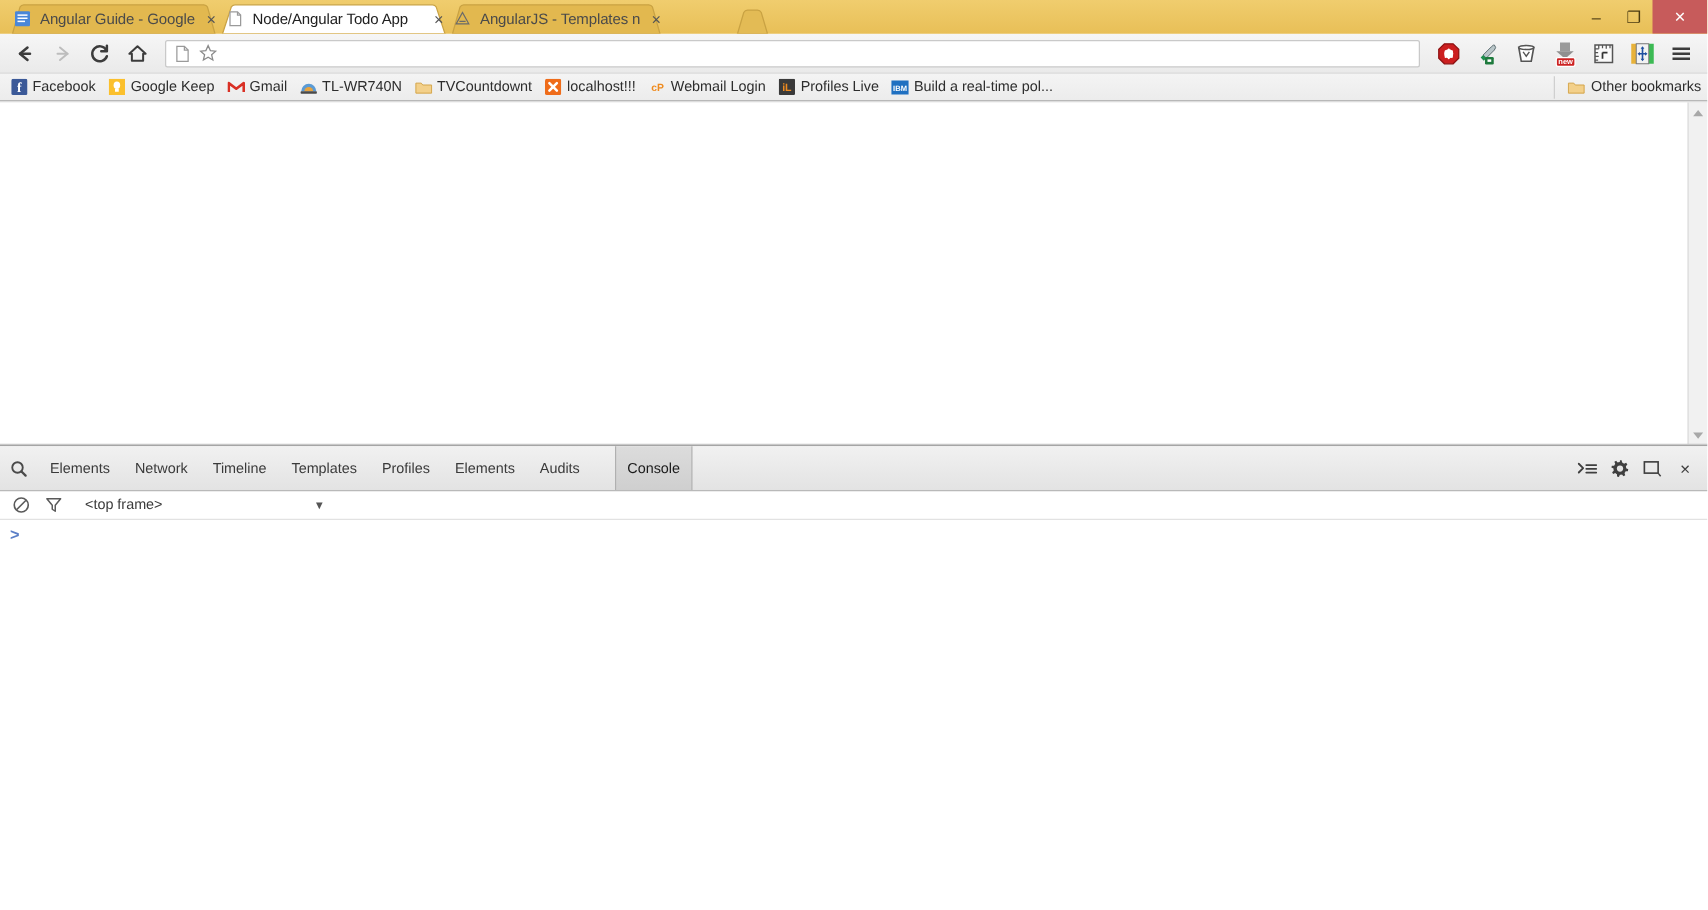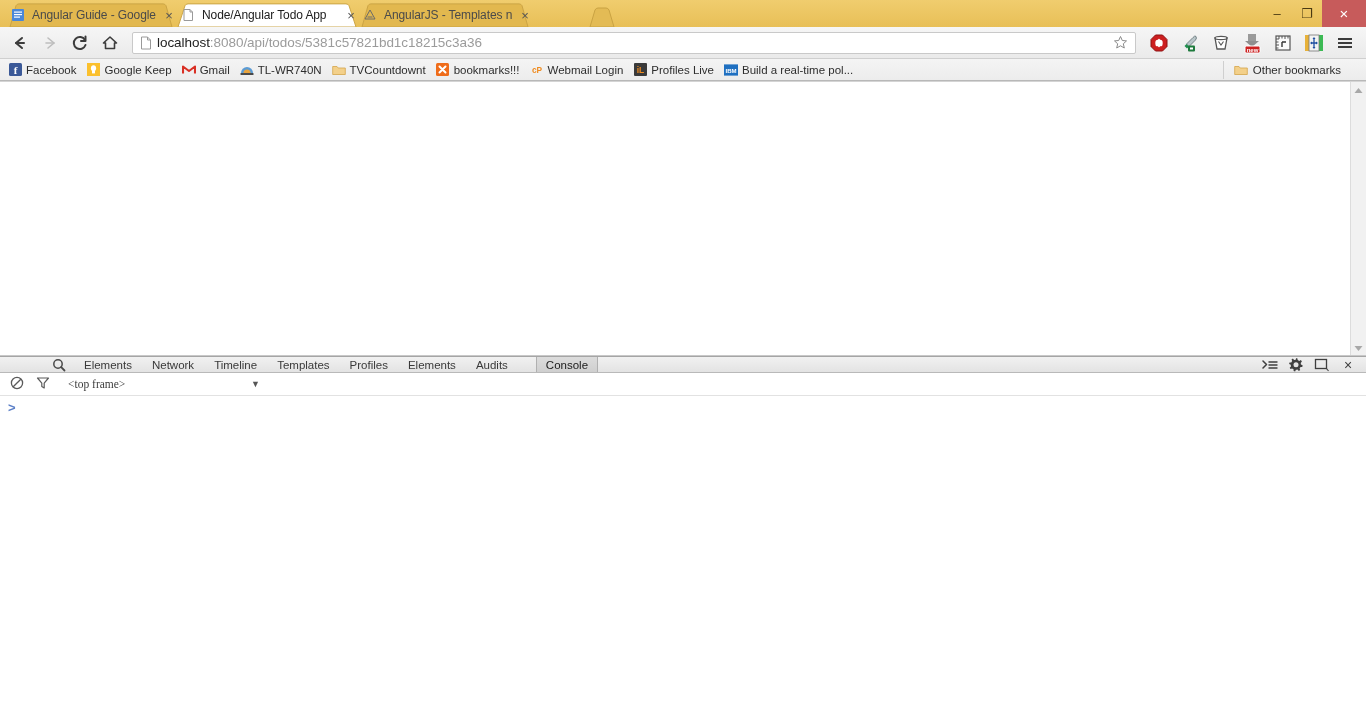--- a/index.html
+++ b/index.html
@@ -187,21 +187,21 @@
   .bm-ico {
     width: 14px; height: 14px;
     flex: 0 0 14px;
     display: flex; align-items: center; justify-content: center;
     font-size: 9px;
     line-height: 1;
   }
   .bm-label { font-size: 11.5px; color: #2d2d2d; }
   .otherbm {
     position: absolute;
-    right: 20px; top: 2px;
+    right: 0; top: 2px;
     display: flex; align-items: center; gap: 5px;
     padding: 1px 5px;
     border-left: 1px solid #cfcfcf;
     padding-left: 10px;
     height: 18px;
   }
 
   
   .viewport {
     position: relative;
@@ -237,27 +237,26 @@
 
   
   .devtools {
     height: 392px;
     background: #ffffff;
     display: flex;
     flex-direction: column;
     border-top: 1px solid #a5a5a5;
   }
   .dt-toolbar {
-    height: 16px;
+    height: 36px;
     background: linear-gradient(to bottom, #f1f1f1, #e3e3e3);
     border-bottom: 1px solid #b9b9b9;
     display: flex;
     align-items: stretch;
     position: relative;
-    padding-left: 44px;
   }
   .dt-search {
     width: 30px;
     display: flex; align-items: center; justify-content: center;
   }
   .dt-tabs {
     display: flex;
     align-items: stretch;
   }
   .dt-tab {
@@ -289,23 +288,23 @@
     width: 24px; height: 22px;
     display: flex; align-items: center; justify-content: center;
     color: #3f3f3f;
   }
 
   .dt-filterbar {
     height: 23px;
     background: #ffffff;
     border-bottom: 1px solid #e2e2e2;
     display: flex;
+    align-items: center;
     padding-left: 6px;
     gap: 4px;
-    font-family: Liberation Serif, serif;
   }
   .fb-btn {
     width: 22px; height: 20px;
     display: flex; align-items: center; justify-content: center;
   }
   .frame-select {
     display: flex;
     align-items: center;
     justify-content: space-between;
     width: 200px;
@@ -450,21 +449,20 @@
     </svg>
   </div>
 
   <div class="omnibox">
     <span class="omni-icon">
       <svg width="12" height="14" viewBox="0 0 12 14">
         <path d="M1.5,1 L7.5,1 L10.5,4 L10.5,13 L1.5,13 Z" fill="#fff" stroke="#9a9a9a" stroke-width="1"></path>
         <path d="M7.5,1 L7.5,4 L10.5,4" fill="none" stroke="#9a9a9a" stroke-width="1"></path>
       </svg>
     </span>
-    <span class="omni-url"><b>localhost</b><span>:8080/api/todos/5381c57821bd1c18215c3a36</span></span>
     <span class="star">
       <svg width="15" height="15" viewBox="0 0 15 15">
         <path d="M7.5,1.5 L9.3,5.5 L13.5,5.9 L10.3,8.8 L11.3,13 L7.5,10.8 L3.7,13 L4.7,8.8 L1.5,5.9 L5.7,5.5 Z" fill="none" stroke="#8a8a8a" stroke-width="1"></path>
       </svg>
     </span>
   </div>
 
   <div class="exticons">
 
     <div class="extbtn">
@@ -583,21 +581,21 @@
     <span class="bm-label">TVCountdownt</span>
   </div>
 
   <div class="bm">
     <span class="bm-ico">
       <svg width="13" height="13" viewBox="0 0 13 13">
           <rect width="13" height="13" rx="1.5" fill="#ef6c1a"></rect>
       <path d="M3.5,3.5 L9.5,9.5 M9.5,3.5 L3.5,9.5" stroke="#fff" stroke-width="2" stroke-linecap="round"></path>
         </svg>
     </span>
-    <span class="bm-label">bookmarks!!!</span>
+    <span class="bm-label">localhost!!!</span>
   </div>
 
   <div class="bm">
     <span class="bm-ico">
       <svg width="16" height="13" viewBox="0 0 16 13">
         <text x="8" y="10.5" font-family="Liberation Sans, sans-serif" font-size="9.5" font-weight="bold" fill="#ef8b1f" text-anchor="middle">cP</text>
       </svg>
     </span>
     <span class="bm-label">Webmail Login</span>
   </div>

